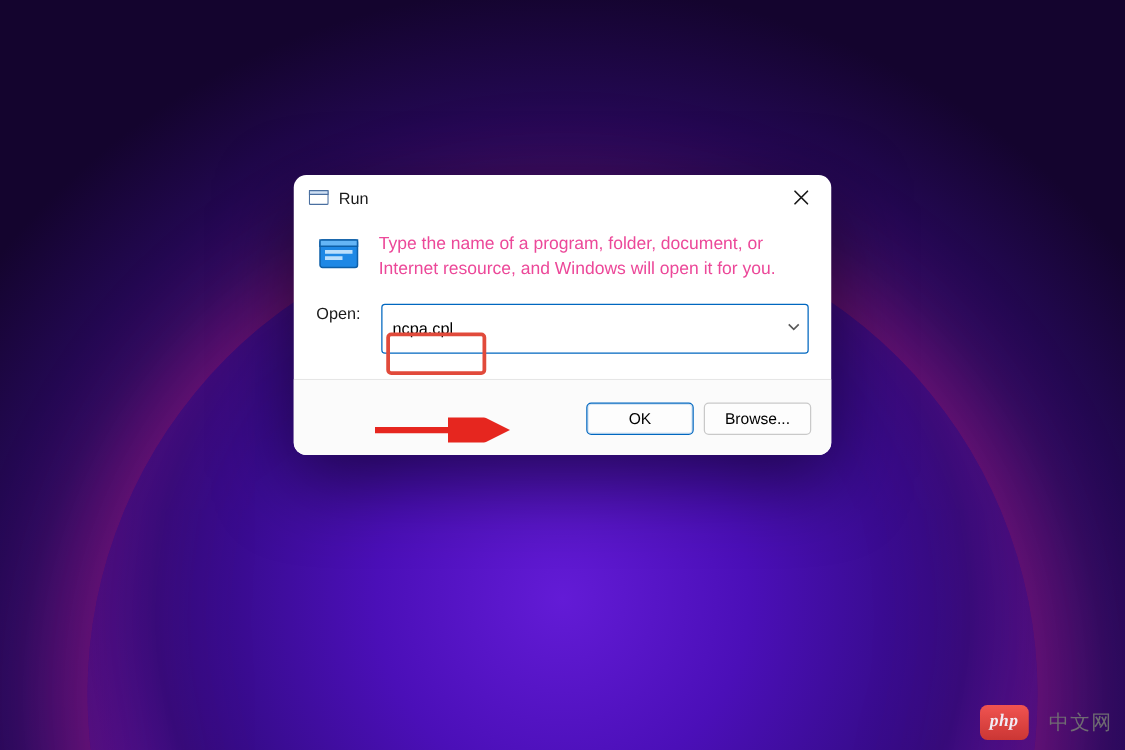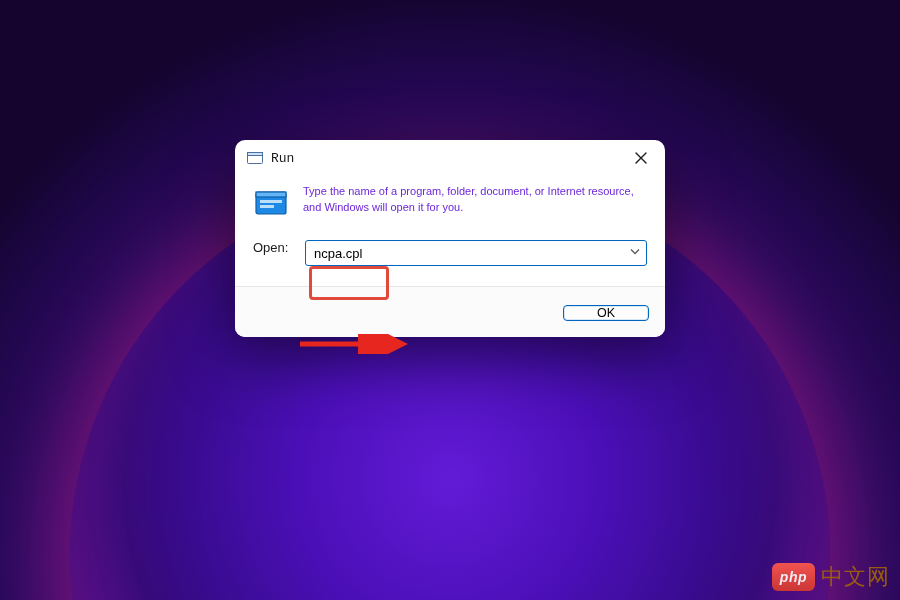--- a/index.html
+++ b/index.html
@@ -39,56 +39,56 @@
     align-items: center;
     padding: 8px 10px 6px 12px;
   }
   .titlebar .win-icon {
     width: 16px; height: 14px;
     margin-right: 8px;
     display: inline-block;
     position: relative;
   }
   .titlebar .win-icon svg { display: block; }
-  .titlebar .title { flex: 1; font-size: 13px; font-family: Liberation Mono, monospace; }
+  .titlebar .title { flex: 1; font-size: 13px; }
   .titlebar .close {
     width: 28px; height: 20px;
     display: flex; align-items: center; justify-content: center;
     cursor: pointer;
   }
   .titlebar .close svg { display: block; }
   .content {
     display: flex;
     padding: 10px 18px 4px 18px;
     gap: 14px;
   }
   .run-icon {
     width: 36px; height: 36px;
     flex: 0 0 36px;
     margin-top: 2px;
   }
   .desc {
-    font-size: 11px;
+    font-size: 14px;
     line-height: 1.45;
-    color: #6d28d9;
+    color: #ec4899;
   }
   .open-row {
     display: flex;
     align-items: flex-start;
     padding: 14px 18px 8px 18px;
     gap: 10px;
   }
   .open-label { font-size: 13px; width: 42px; }
   .combo {
     flex: 1;
     position: relative;
   }
   .combo-input {
     width: 100%;
-    height: 26px;
+    height: 40px;
     border: 1px solid #0067c0;
     border-radius: 3px;
     padding: 2px 26px 2px 8px;
     font-size: 13px;
     font-family: inherit;
     outline: none;
     background: #fff;
     color: #000;
   }
   .combo-chevron {
@@ -113,21 +113,21 @@
     justify-content: flex-end;
     gap: 8px;
     padding: 18px 16px 16px 16px;
     border-top: 1px solid #e6e6e6;
     margin-top: 12px;
     background: #fbfbfb;
     border-radius: 0 0 10px 10px;
   }
   .btn {
     min-width: 86px;
-    height: 16px;
+    height: 26px;
     font-size: 12.5px;
     font-family: inherit;
     background: #fdfdfd;
     border: 1px solid #c9c9c9;
     border-radius: 4px;
     cursor: pointer;
     padding: 0 12px;
   }
   .btn.primary {
     border: 1px solid #0067c0;
@@ -136,38 +136,39 @@
   .arrow {
     position: absolute;
     left: 298px; top: 334px;
     width: 110px; height: 20px;
     pointer-events: none;
   }
   .watermark {
     position: absolute;
     right: 10px; bottom: 8px;
     display: flex; align-items: center;
-    gap: 6px;
+    gap: 16px;
     opacity: 0.92;
+    font-family: Liberation Serif, serif;
   }
   .wm-badge {
     display: inline-flex; align-items: center;
     height: 28px;
     padding: 0 8px;
     border-radius: 6px;
     background: linear-gradient(180deg, #ff5a4d, #d63a2e);
     color: #fff;
     font-weight: 700;
     font-size: 14px;
     font-style: italic;
     letter-spacing: 0.5px;
   }
   .wm-text {
-    color: #a16207;
-    font-size: 22px;
+    color: #737373;
+    font-size: 16px;
     font-weight: 300;
     letter-spacing: 1px;
   }
 </style>
 </head>
 <body>
 
 <div class="orb"></div>
 
 <div class="dialog">
@@ -205,20 +206,21 @@
       <span class="combo-chevron">
         <svg width="12" height="12" viewBox="0 0 12 12">
             <path d="M2 4 L6 8 L10 4" fill="none" stroke="#5a5a5a" stroke-width="1.3"></path>
           </svg>
       </span>
     </div>
   </div>
 
   <div class="buttons">
     <button class="btn primary">OK</button>
+    <button class="btn">Browse...</button>
   </div>
 
   <div class="hl-box hl-input"></div>
 </div>
 
 <svg class="arrow" viewBox="0 0 110 20">
   <defs>
     <marker id="ah" markerWidth="10" markerHeight="10" refX="8" refY="5" orient="auto">
       <path d="M0 0 L10 5 L0 10 Z" fill="#e6261f"></path>
     </marker>

